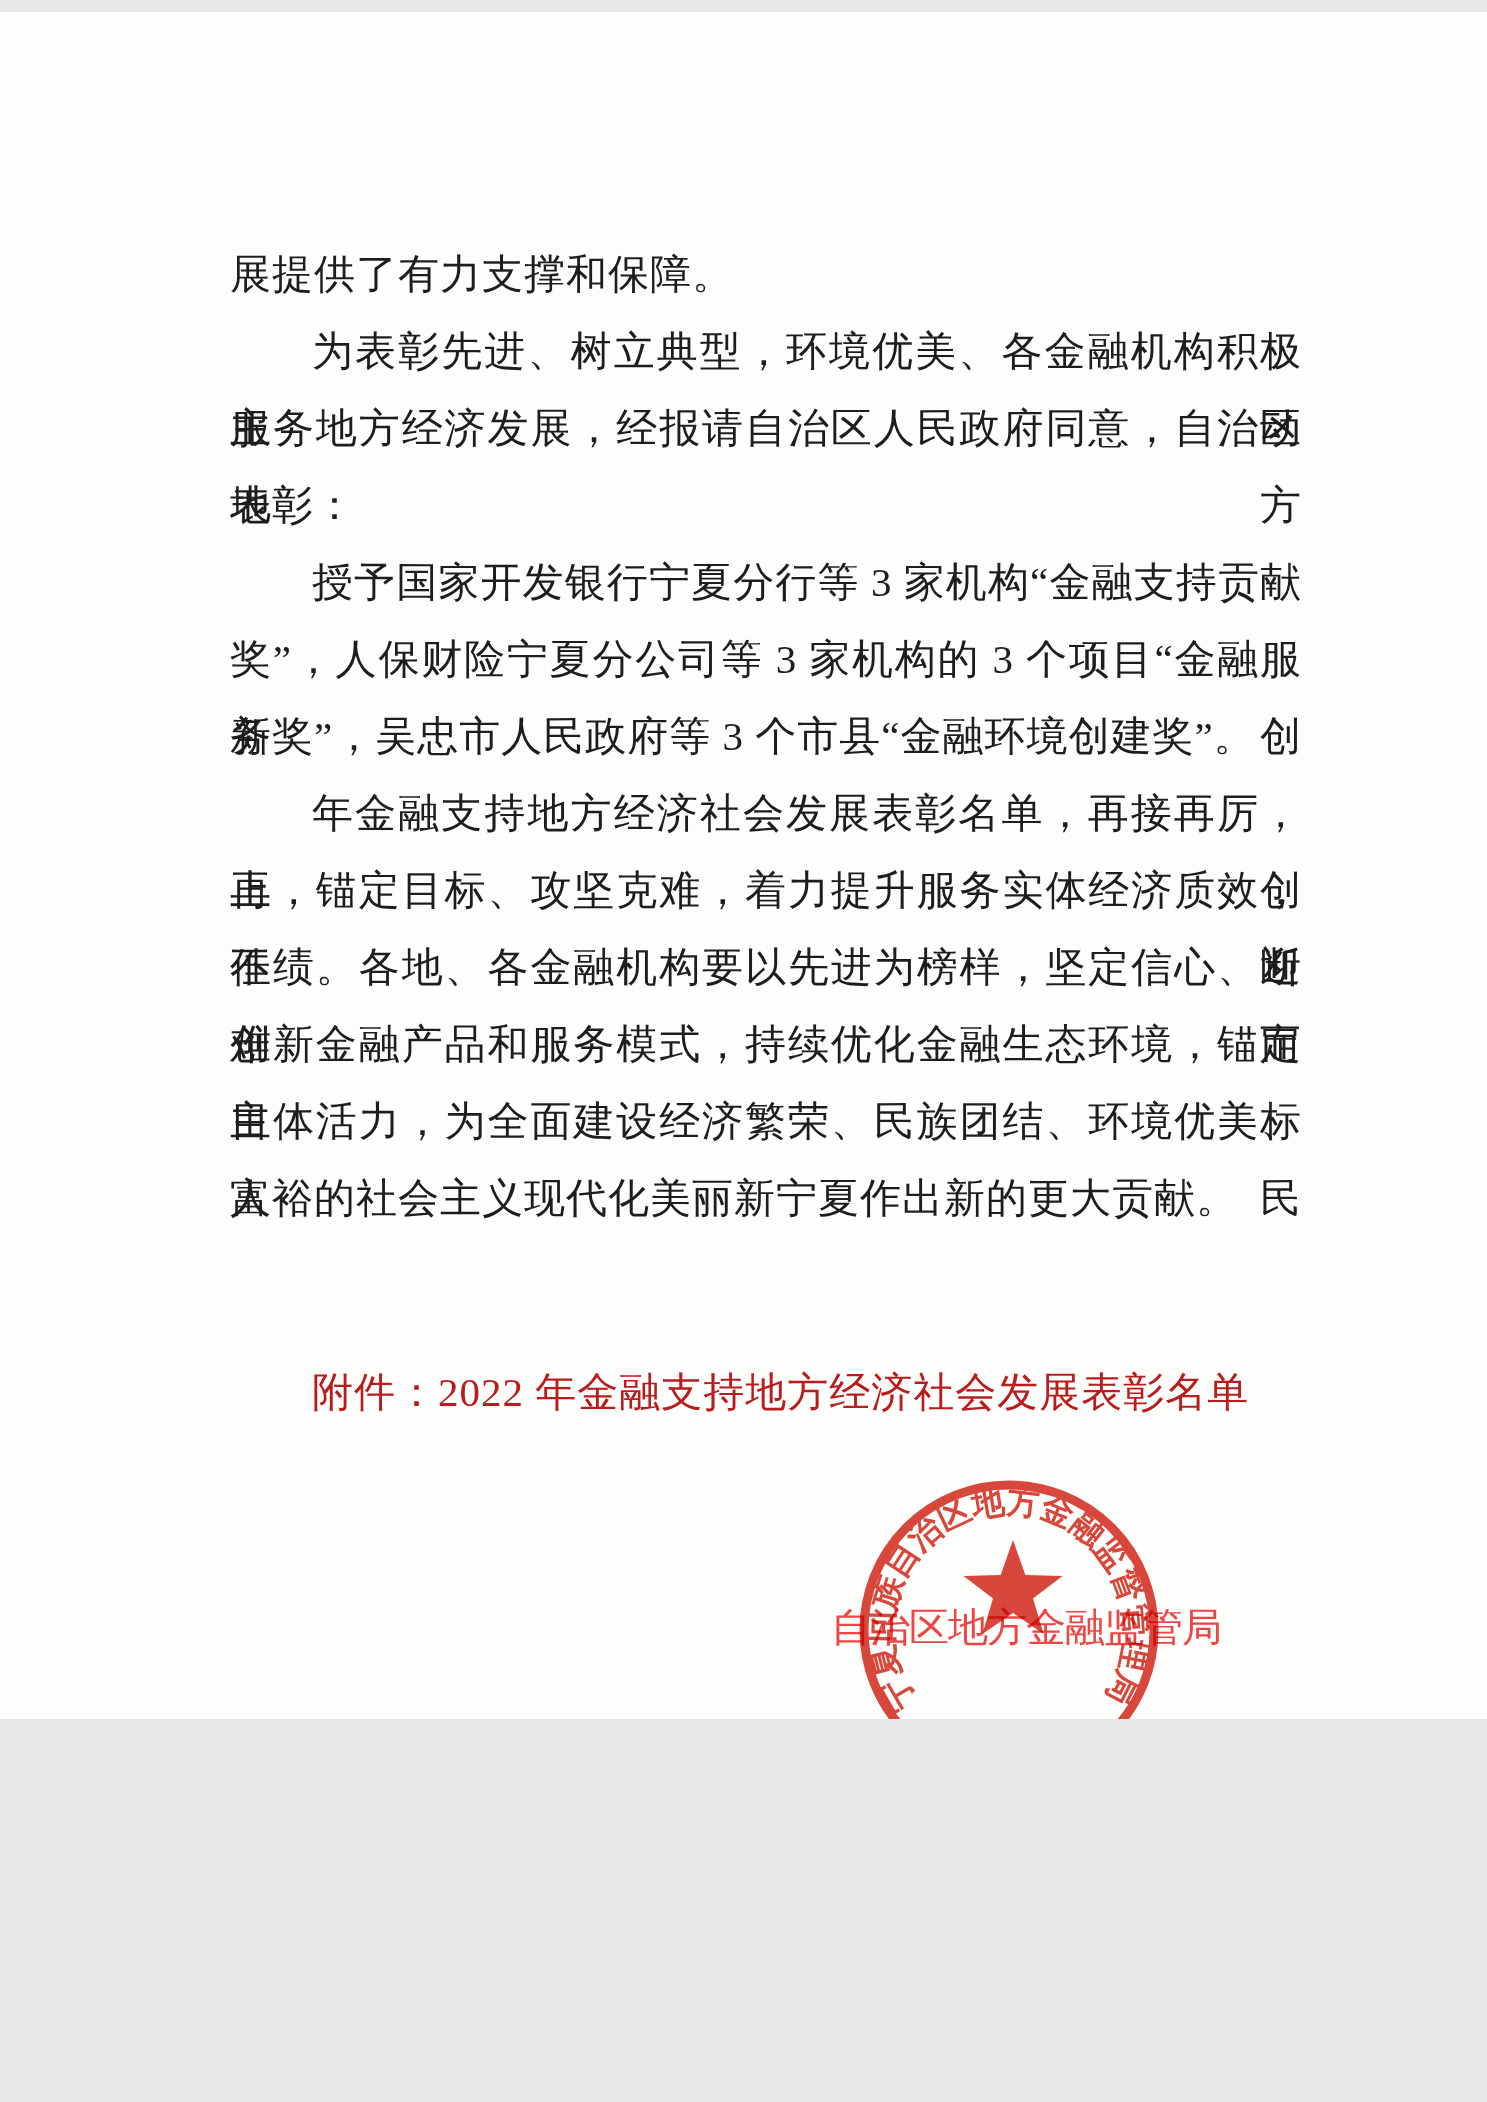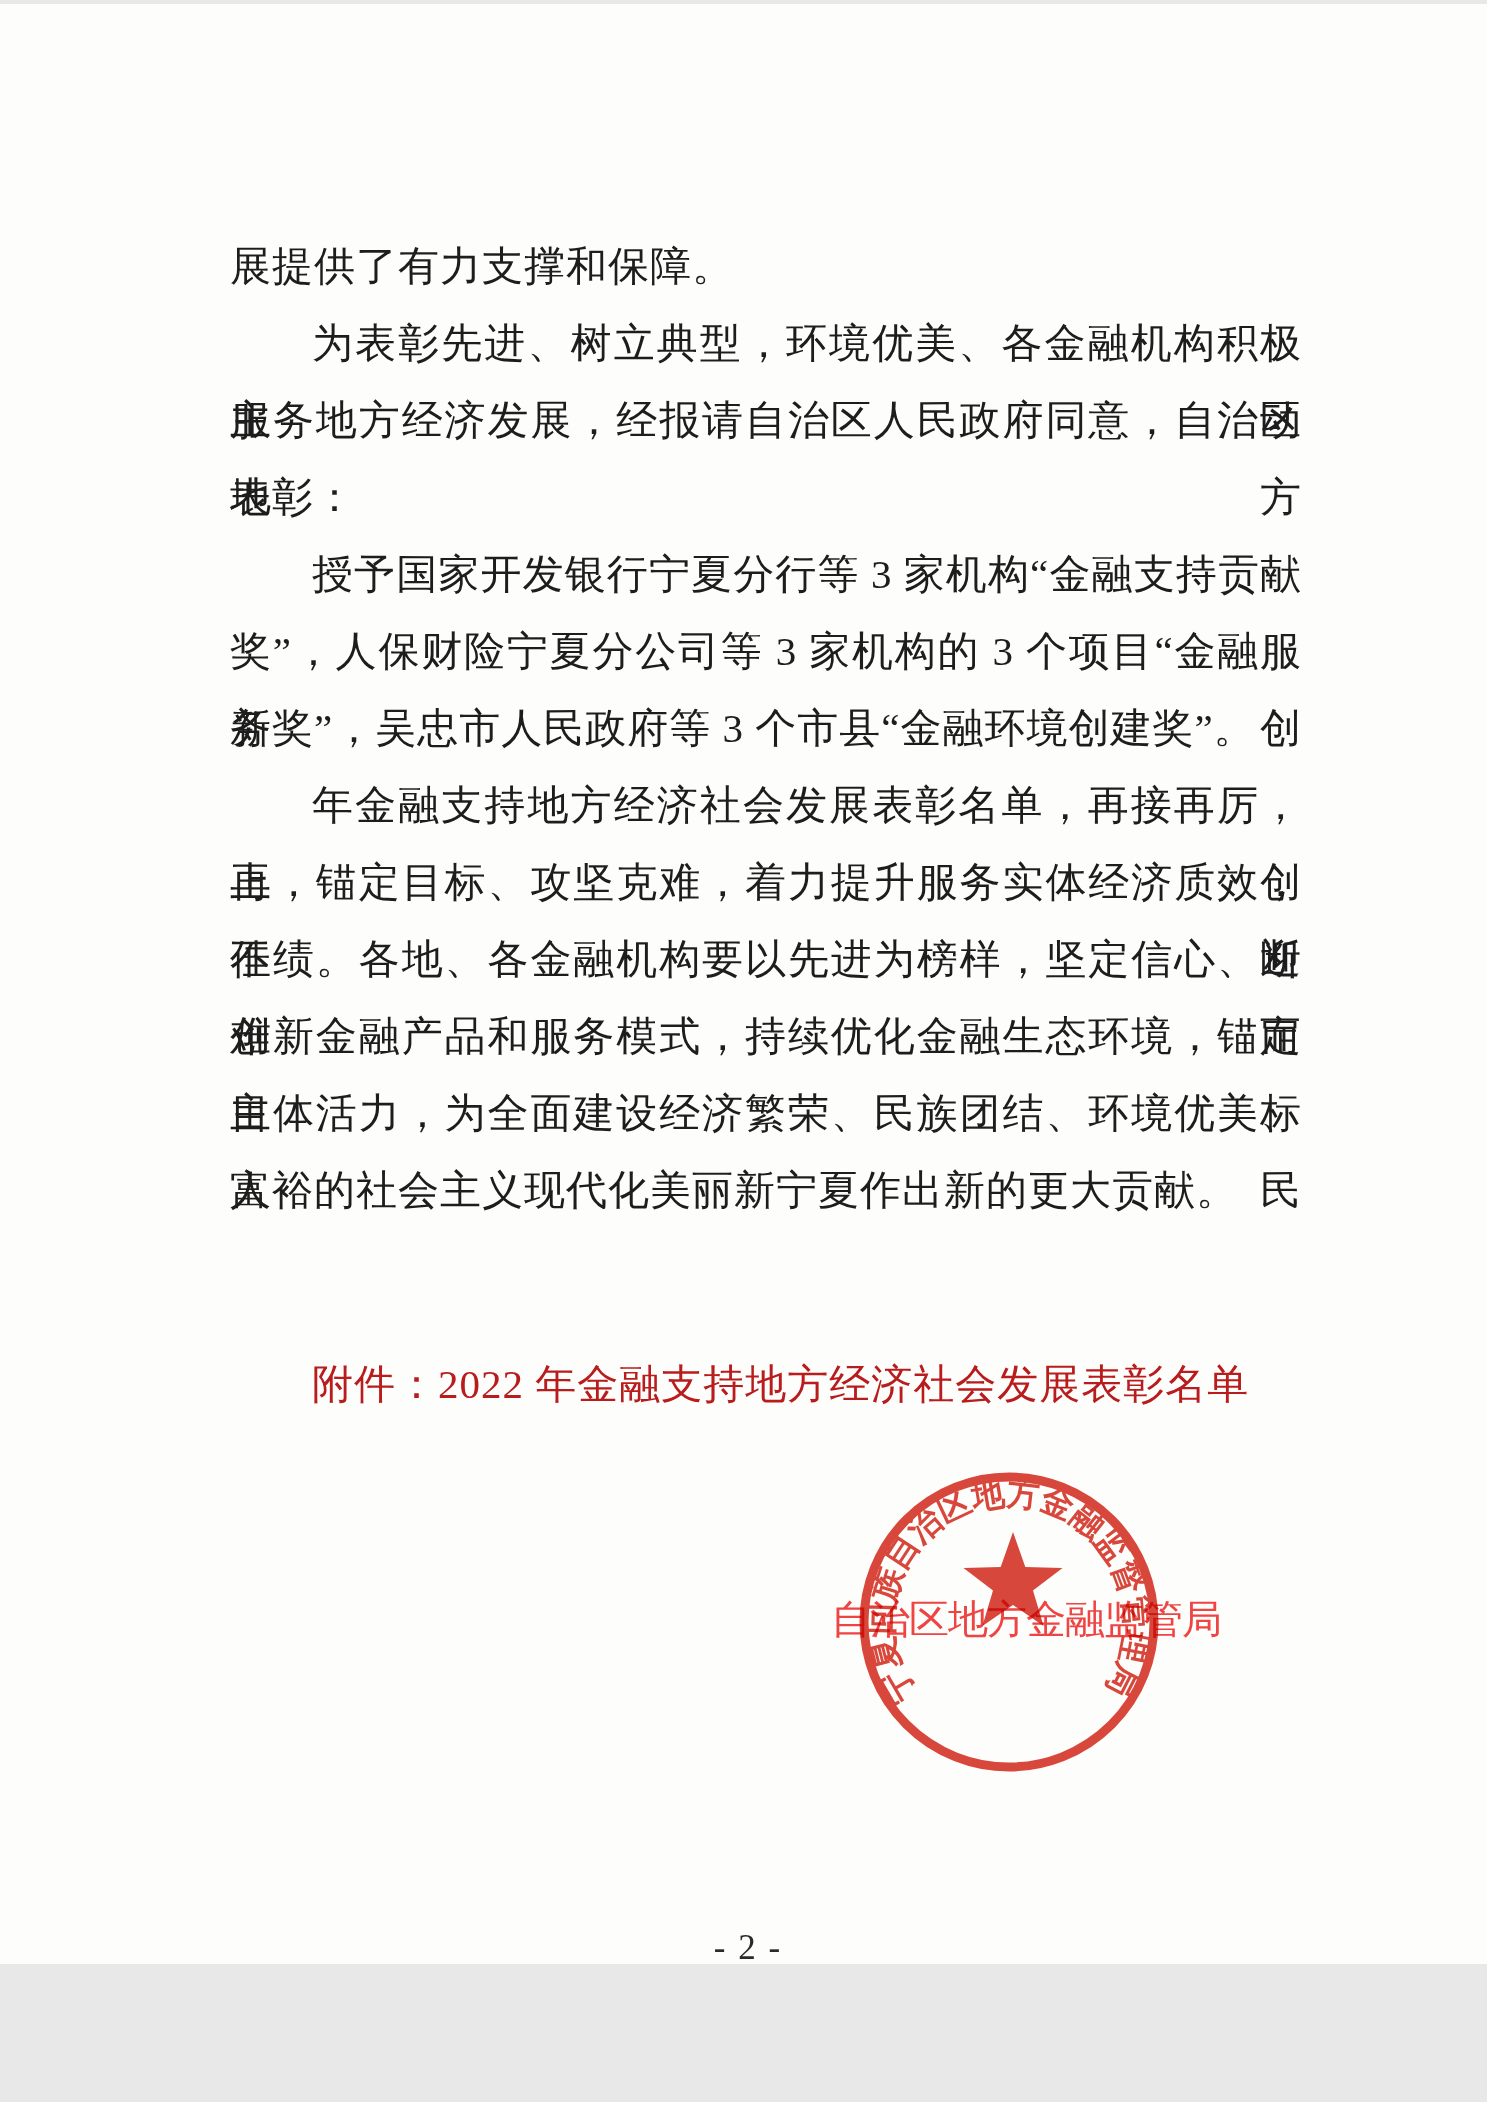--- a/index.html
+++ b/index.html
@@ -1,19 +1,19 @@
 <!DOCTYPE html>
 <html><head>
 <meta charset="utf-8">
 <style>
   html,body{margin:0;padding:0;background:#e8e8e8;}
   .page{
     position:relative;
-    width:1487px;height:1960px;
-    margin:4px auto;
+    width:1487px;height:1707px;
+    margin:12px auto;
     background:#fdfdfc;
     overflow:hidden;
     font-family:"Liberation Serif","DejaVu Serif",serif;
     color:#1c1c1c;
   }
   .body-text{
     position:absolute;
     left:230px;top:224px;width:1072px;
     font-size:41px;line-height:77px;
     letter-spacing:1px;

